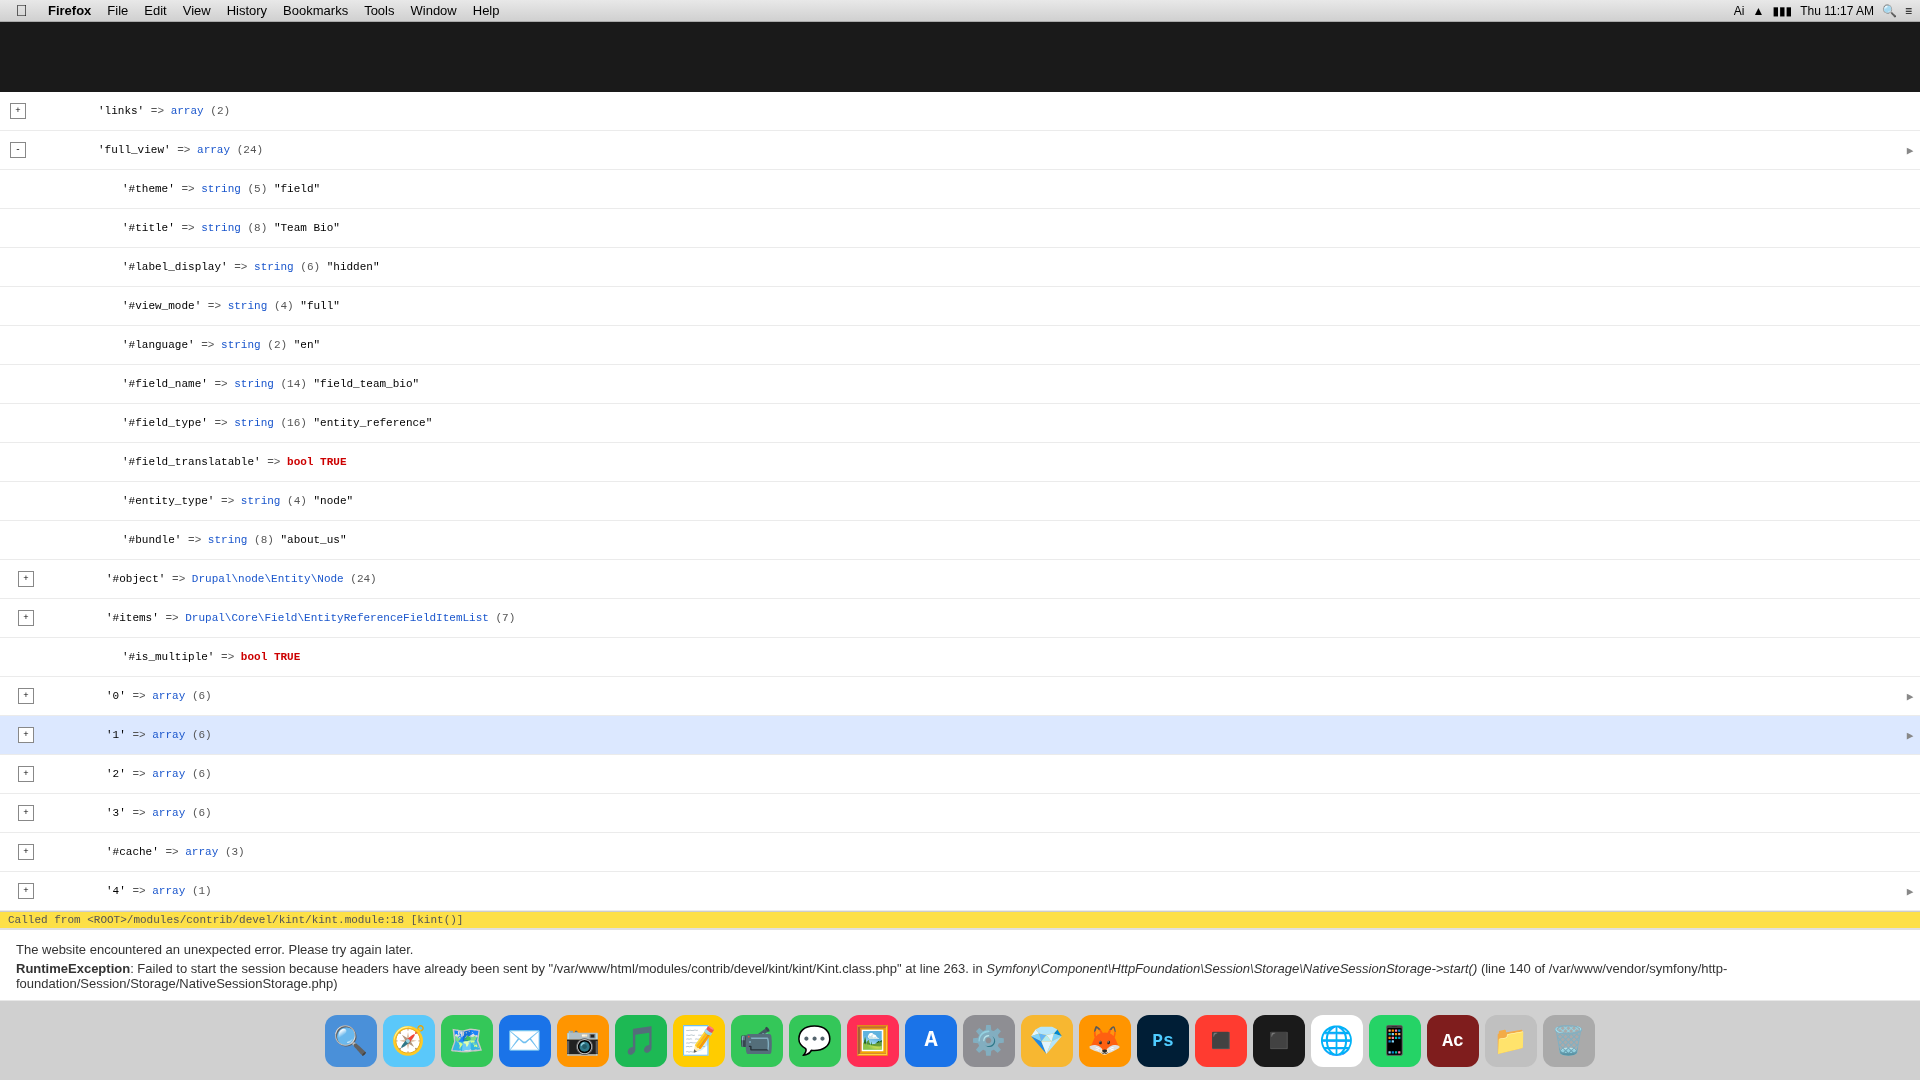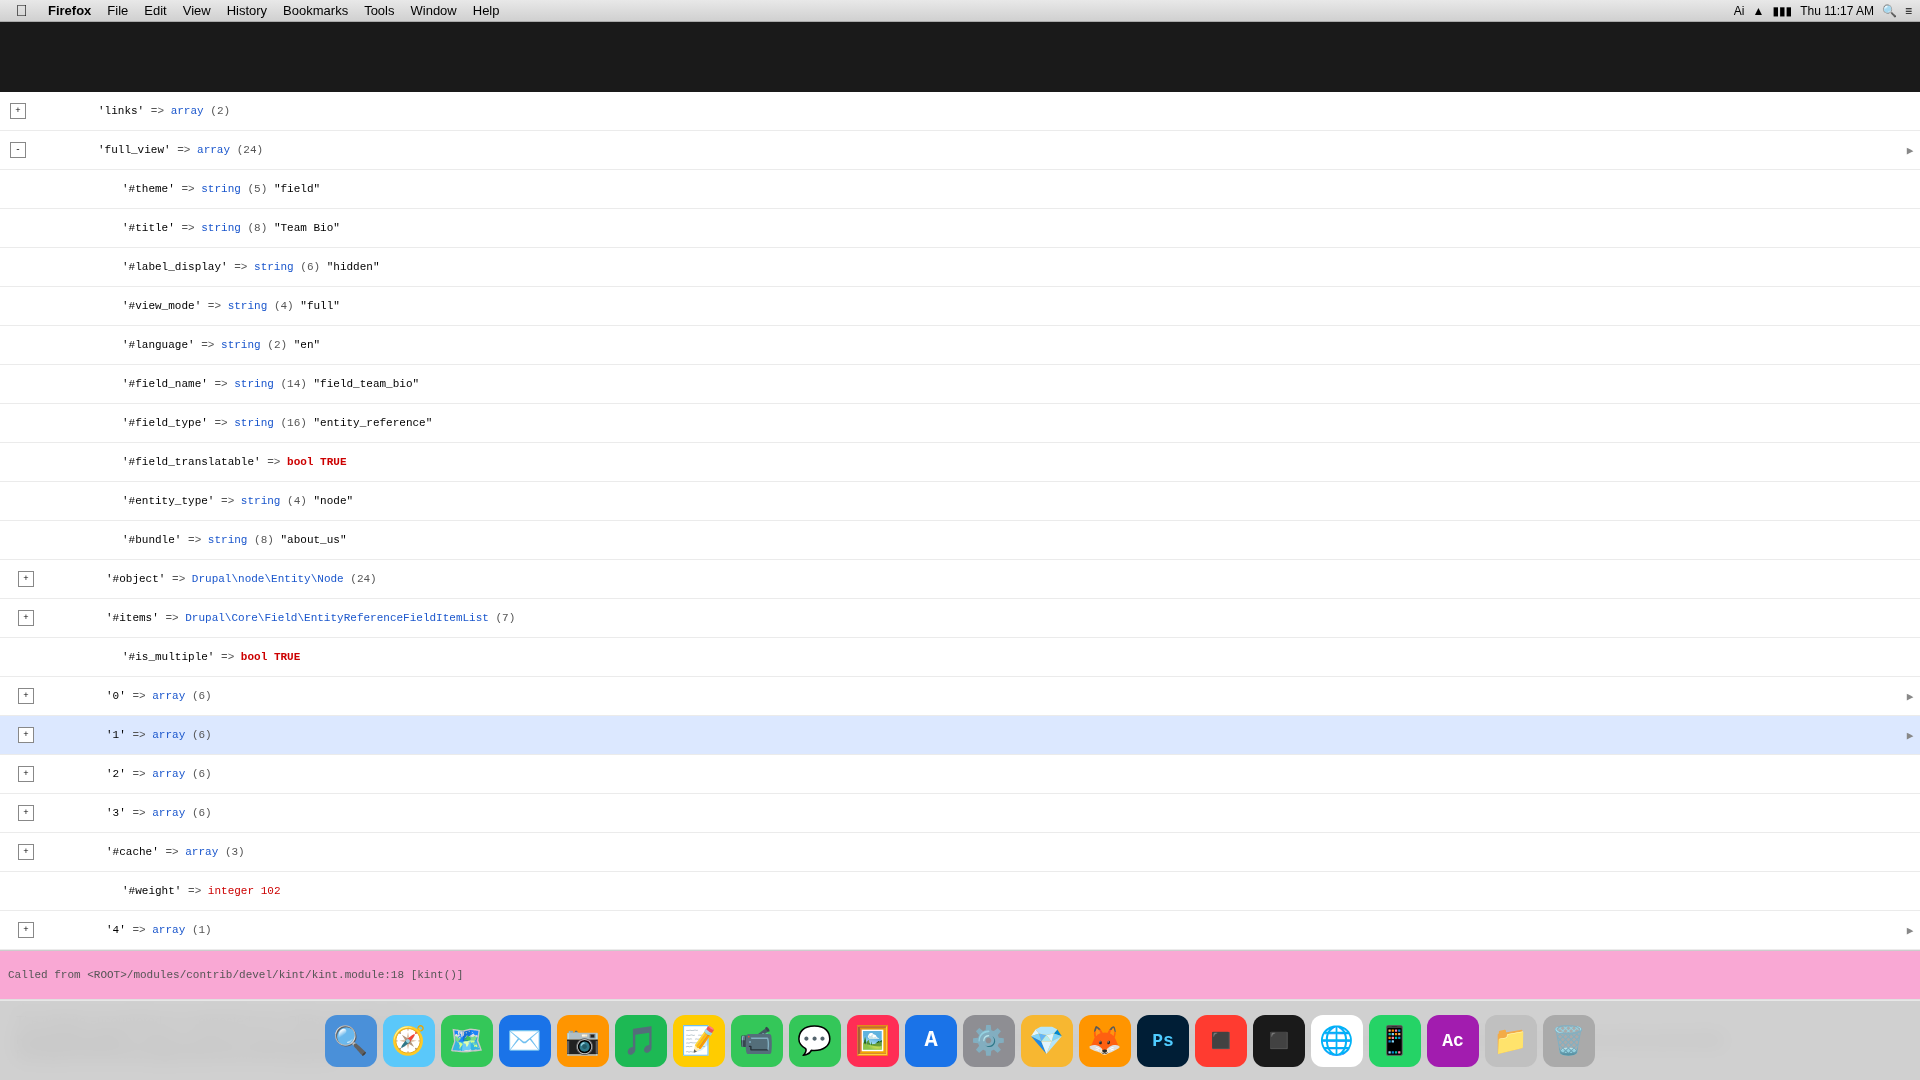--- a/index.html
+++ b/index.html
@@ -79,22 +79,22 @@
       color: #333;
     }
     .error-runtime .label { font-weight: bold; }
 
     .error-italic {
       font-style: italic;
     }
 
     
     .called-from-bar {
-      background: #f9a8d4;
-      padding: 18px 8px;
+      background: #fde047;
+      padding: 2px 8px;
       font-size: 11px;
       color: #555;
       border-top: 1px solid #ccc;
     }
 
     
     .dock {
       position: fixed;
       bottom: 0;
       left: 0;
@@ -364,28 +364,20 @@
 
       <div class="row-line">
         <div class="row-spacer"></div>
         <div class="row-spacer"></div>
         <div class="row-expand">+</div>
         <div class="row-text" style="padding-left:4px">
           <span class="c-key">'#cache'</span> <span class="c-gray">=&gt;</span> <span class="c-arr">array</span> <span class="c-gray">(3)</span>
         </div>
       </div>
 
-      <div class="row-line">
-        <div class="row-spacer"></div>
-        <div class="row-spacer"></div>
-        <div class="row-noexp"></div>
-        <div class="row-text" style="padding-left:20px">
-          <span class="c-key">'#weight'</span> <span class="c-gray">=&gt;</span> <span class="c-int">integer</span> <span class="c-int">102</span>
-        </div>
-      </div>
 
       <div class="row-line">
         <div class="row-spacer"></div>
         <div class="row-spacer"></div>
         <div class="row-expand">+</div>
         <div class="row-text" style="padding-left:4px">
           <span class="c-key">'4'</span> <span class="c-gray">=&gt;</span> <span class="c-arr">array</span> <span class="c-gray">(1)</span>
         </div>
         <div class="row-arrow">▶</div>
       </div>
@@ -419,16 +411,16 @@
   <div class="dock-item" style="background:#ff2d55; color:white;">🖼️</div>
   <div class="dock-item" style="background:#1a73e8; color:white; font-weight:bold; font-size:22px;">A</div>
   <div class="dock-item" style="background:#8e8e93; color:white;">⚙️</div>
   <div class="dock-item" style="background:#f7b731; color:white;">💎</div>
   <div class="dock-item" style="background:#ff9500;">🦊</div>
   <div class="dock-item" style="background:#001e36; color:#4fccff; font-size:18px; font-weight:bold;">Ps</div>
   <div class="dock-item" style="background:#ff3b30; color:white; font-size:16px;">⬛</div>
   <div class="dock-item" style="background:#1a1a1a; color:#0f0; font-size:16px;">⬛</div>
   <div class="dock-item" style="background:#fff;">🌐</div>
   <div class="dock-item" style="background:#25d366; color:white;">📱</div>
-  <div class="dock-item" style="background:#a21caf; color:white; font-size:18px; font-weight:bold;">Ac</div>
+  <div class="dock-item" style="background:#7f1d1d; color:white; font-size:18px; font-weight:bold;">Ac</div>
   <div class="dock-item" style="background:#c0c0c0;">📁</div>
   <div class="dock-item" style="background:#aaa;">🗑️</div>
 </div>
 
 </body></html>

